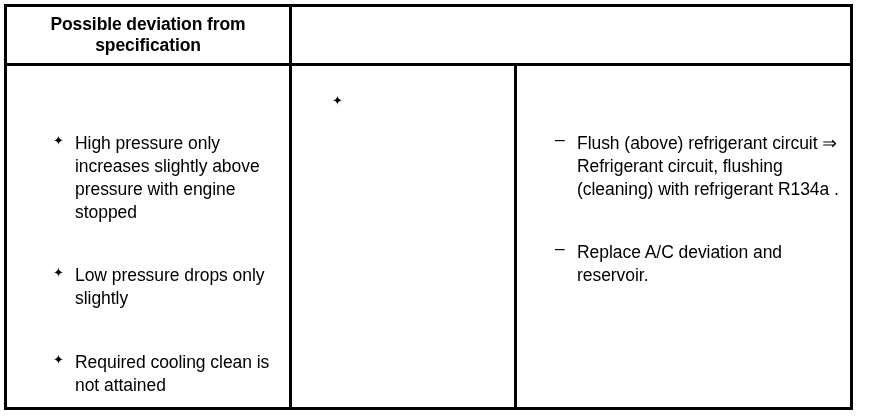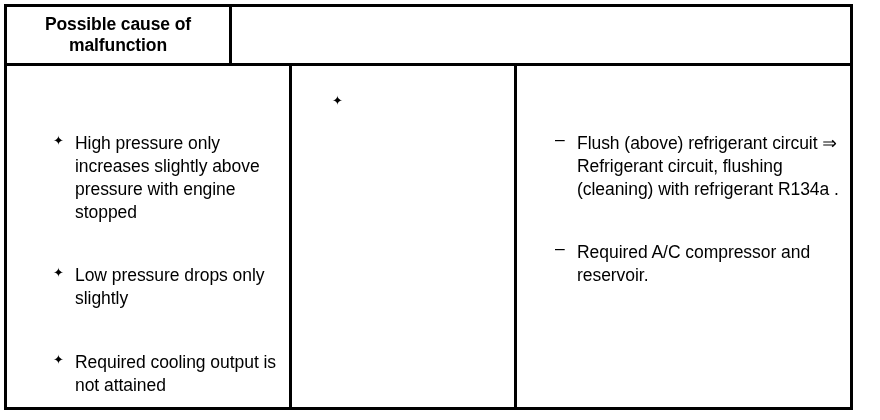--- a/index.html
+++ b/index.html
@@ -130,40 +130,40 @@
   .col-3 .bullet-item:last-child { margin-bottom: 0; }
 </style>
 </head>
 <body>
 
 <div class="page">
 
   <div class="troubleshoot-table">
 
     <div class="thead">
-      <div class="hcell col-2">Possible cause of malfunction</div>
+      <div class="hcell col-1">Possible deviation from specification</div>
     </div>
 
     <div class="tbody">
 
       <div class="bcell col-1">
 
         <div class="bullet-item">
           <span class="bullet-glyph diamond">✦</span>
           <span class="item-text">High pressure only increases slightly above pressure with engine stopped</span>
         </div>
 
         <div class="bullet-item">
           <span class="bullet-glyph diamond">✦</span>
           <span class="item-text">Low pressure drops only slightly</span>
         </div>
 
         <div class="bullet-item">
           <span class="bullet-glyph diamond">✦</span>
-          <span class="item-text">Required cooling output is not attained</span>
+          <span class="item-text">Required cooling clean is not attained</span>
         </div>
 
       </div>
 
       <div class="bcell col-2">
 
         <div class="bullet-item">
           <span class="bullet-glyph diamond">✦</span>
         </div>
 
@@ -171,20 +171,20 @@
 
       <div class="bcell col-3">
 
         <div class="bullet-item">
           <span class="bullet-glyph dash">–</span>
           <span class="item-text"><span>Flush (above) refrigerant circuit </span><span>⇒</span><span class="link-ref"> Refrigerant circuit, flushing (cleaning) with refrigerant R134a</span><span> .</span></span>
         </div>
 
         <div class="bullet-item">
           <span class="bullet-glyph dash">–</span>
-          <span class="item-text">Required A/C compressor and reservoir.</span>
+          <span class="item-text">Replace A/C deviation and reservoir.</span>
         </div>
 
       </div>
 
     </div>
   </div>
 </div>
 
 </body></html>

